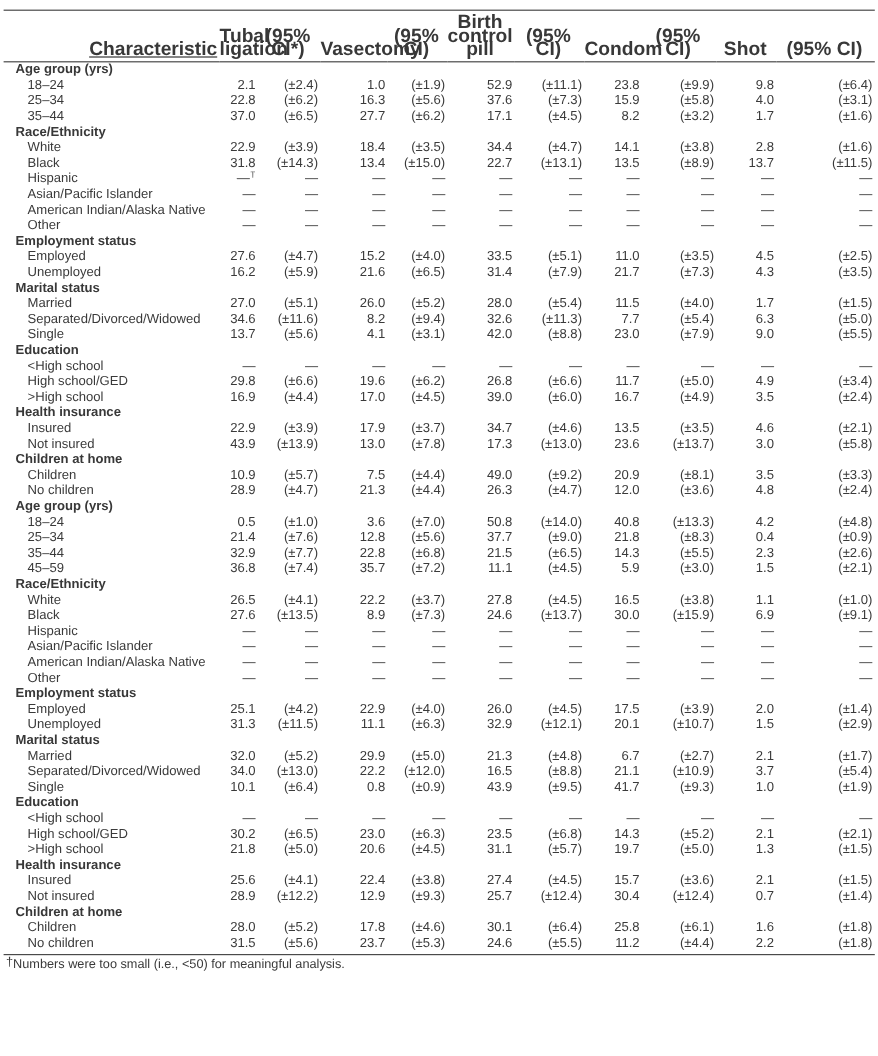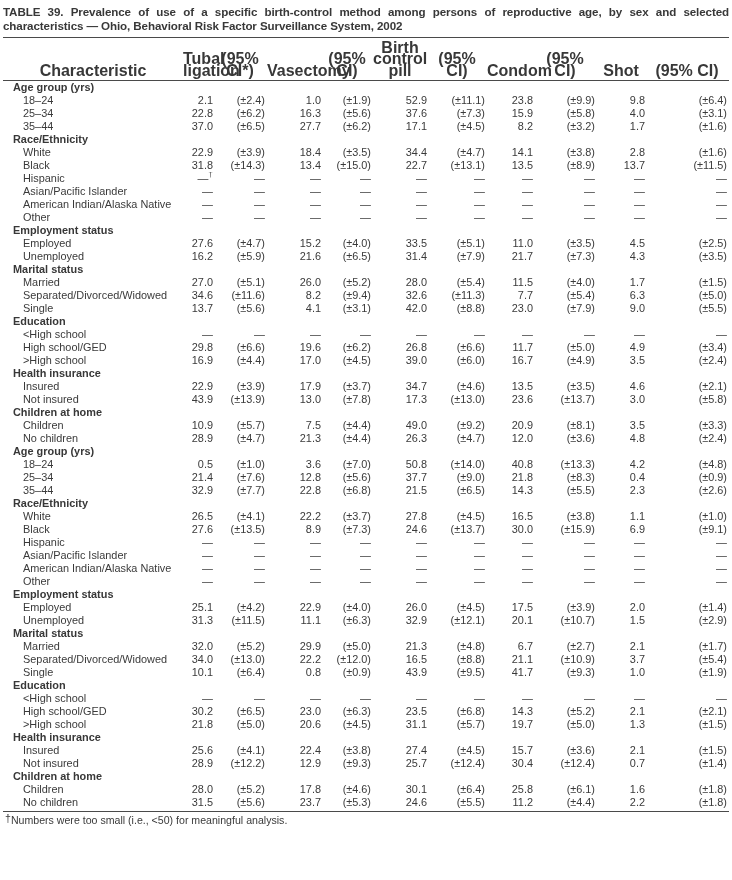--- a/index.html
+++ b/index.html
@@ -30,21 +30,21 @@
     font-weight: bold;
     font-size: 16px;
     line-height: 11.6px;
     vertical-align: bottom;
     text-align: center;
     padding: 4px 2px 3px 0;
     white-space: pre-line;
     border-bottom: 1.6px solid #4a4a4a;
     color: #383838;
   }
-  table.stats thead th.char-col { text-align: center; padding-left: 2px; }
+  table.stats thead th.char-col { text-align: right; padding-left: 2px; text-decoration: underline; }
   table.stats tbody td {
     font-size: 10.9px;
     line-height: 13px;
     height: 13px;
     text-align: right;
     padding: 0 2px 0 0;
     white-space: nowrap;
     overflow: hidden;
   }
   table.stats tbody td.label { text-align: left; padding-right: 0; }
@@ -64,21 +64,20 @@
     color: #3a3a3a;
   }
   .fn-marker-star { font-size: 10.6px; }
   .fn-marker-dagger { font-size: 10.6px; vertical-align: 2px; line-height: 0; }
 </style>
 </head>
 <body>
 
 <div class="page">
 
-  <div class="table-title">TABLE 39. Prevalence of use of a specific birth-control method among persons of reproductive age, by sex and selected characteristics — Ohio, Behavioral Risk Factor Surveillance System, 2002</div>
 
   <hr class="rule rule-title">
 
   <table class="stats">
     <colgroup>
       <col style="width:180px">
       <col style="width:32px">
       <col style="width:52px">
       <col style="width:56px">
       <col style="width:50px">
@@ -437,20 +436,33 @@
           <td>(±7.7)</td>
           <td>22.8</td>
           <td>(±6.8)</td>
           <td>21.5</td>
           <td>(±6.5)</td>
           <td>14.3</td>
           <td>(±5.5)</td>
           <td>2.3</td>
           <td>(±2.6)</td>
         </tr>
+        <tr class="data-row">
+          <td class="label">45–59</td>
+          <td>36.8</td>
+          <td>(±7.4)</td>
+          <td>35.7</td>
+          <td>(±7.2)</td>
+          <td>11.1</td>
+          <td>(±4.5)</td>
+          <td>5.9</td>
+          <td>(±3.0)</td>
+          <td>1.5</td>
+          <td>(±2.1)</td>
+        </tr>
         <tr class="group-row">
           <td class="label" colspan="11">Race/Ethnicity</td>
         </tr>
         <tr class="data-row">
           <td class="label">White</td>
           <td>26.5</td>
           <td>(±4.1)</td>
           <td>22.2</td>
           <td>(±3.7)</td>
           <td>27.8</td>

